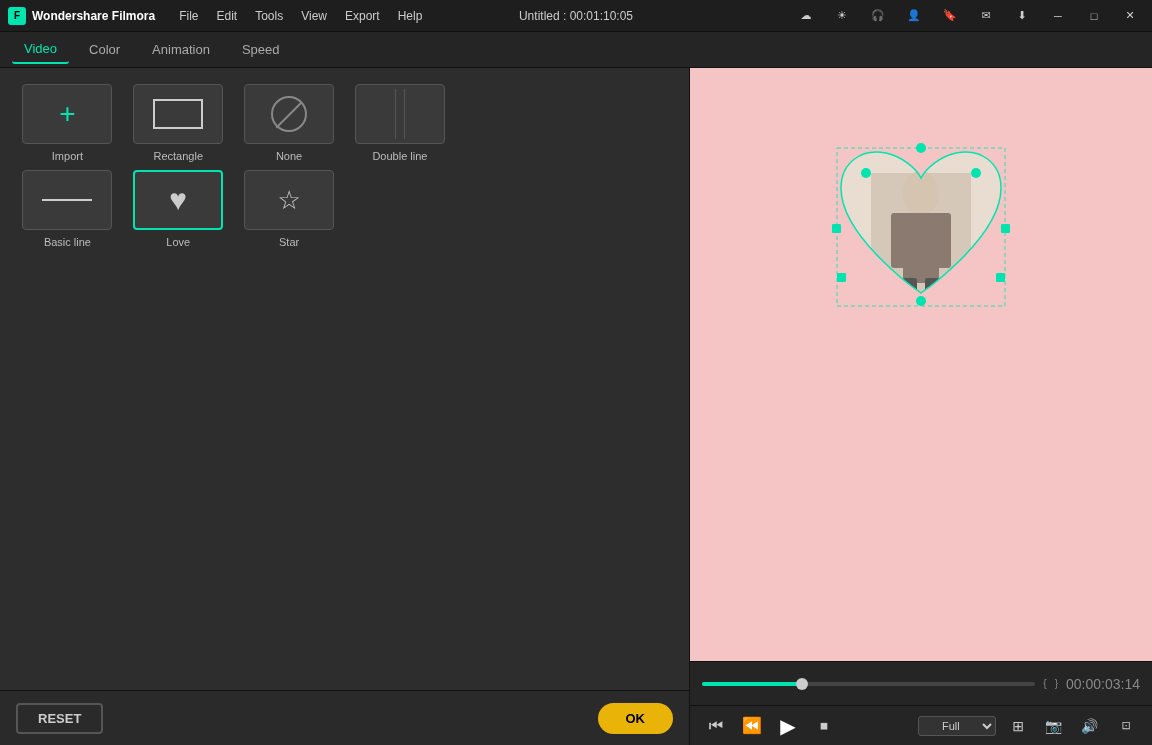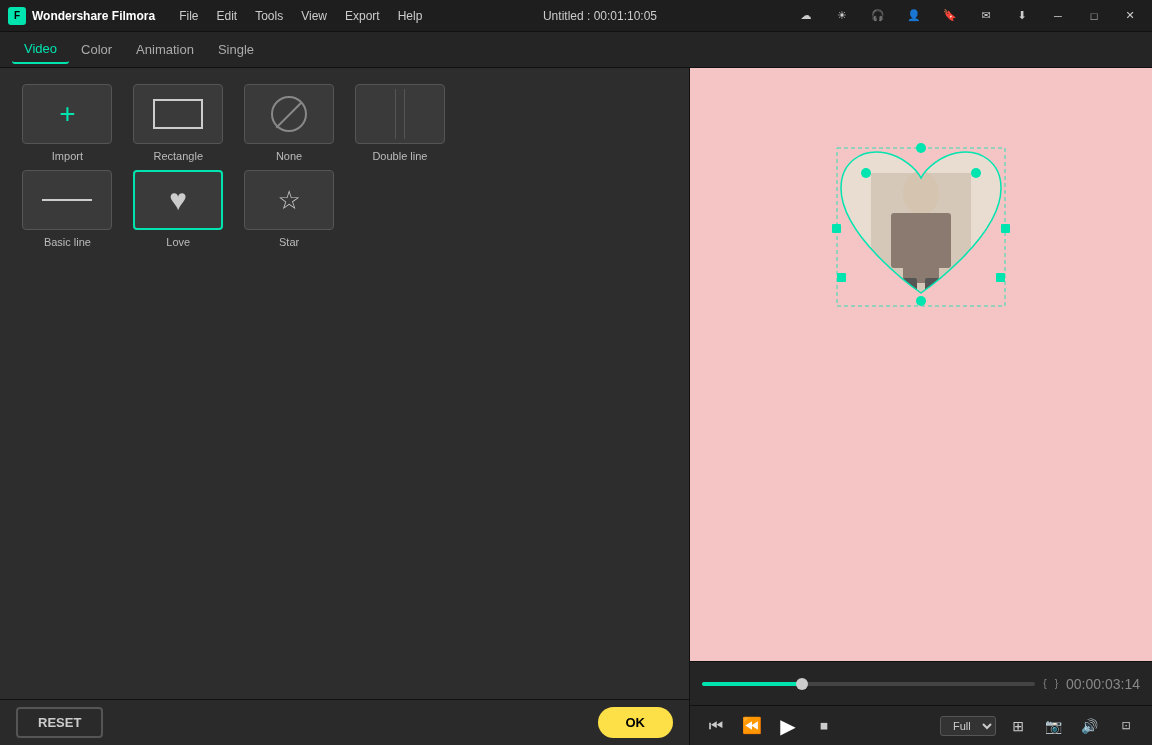--- a/index.html
+++ b/index.html
@@ -7,27 +7,27 @@
 
     
     #titlebar {
       height: 32px; background: #1e1e1e; display: flex; align-items: center;
       padding: 0 8px; border-bottom: 1px solid #111;
     }
     #titlebar .logo { display: flex; align-items: center; gap: 6px; color: #fff; font-size: 12px; font-weight: bold; margin-right: 16px; }
     #titlebar .logo-icon { width: 18px; height: 18px; background: #00e5b0; border-radius: 3px; display: flex; align-items: center; justify-content: center; color: #000; font-size: 10px; font-weight: bold; }
     #titlebar .menu-items { display: flex; gap: 2px; flex: 1; }
     #titlebar .menu-item { padding: 4px 8px; color: #ccc; font-size: 12px; cursor: pointer; border-radius: 3px; }
-    #titlebar .title { position: absolute; left: 50%; transform: translateX(-50%); color: #ccc; font-size: 12px; margin-left: 24px; }
+    #titlebar .title { position: absolute; left: 50%; transform: translateX(-50%); color: #ccc; font-size: 12px; }
     #titlebar .right-icons { display: flex; align-items: center; gap: 8px; margin-left: auto; }
     #titlebar .win-btn { width: 28px; height: 28px; display: flex; align-items: center; justify-content: center; color: #ccc; font-size: 11px; cursor: pointer; border-radius: 3px; }
 
     
     #subtabs {
-      height: 36px; background: #252525; display: flex; align-items: center; padding: 0 12px; gap: 0; border-bottom: 1px solid #111;
+      height: 36px; background: #252525; display: flex; align-items: center; padding: 0 12px; gap: 8px; border-bottom: 1px solid #111;
     }
     .subtab { padding: 6px 12px; color: #aaa; font-size: 13px; cursor: pointer; border-radius: 3px; }
     .subtab.active { color: #00e5b0; border-bottom: 2px solid #00e5b0; }
 
     
     #main { display: flex; height: calc(745px - 32px - 36px); }
 
     
     #left-panel { width: 690px; display: flex; flex-direction: column; border-right: 1px solid #111; }
 
@@ -67,36 +67,36 @@
     
     .heart-shape { font-size: 30px; color: #ccc; }
 
     
     .star-shape { font-size: 26px; color: #ccc; }
 
     
     #mask-grid-row2 { display: grid; grid-template-columns: repeat(6, 1fr); gap: 8px; margin-top: 8px; }
 
     
-    #panel-footer { height: 46px; background: #2a2a2a; display: flex; align-items: center; justify-content: space-between; padding: 0 16px; border-top: 1px solid #111; }
+    #panel-footer { height: 55px; background: #2a2a2a; display: flex; align-items: center; justify-content: space-between; padding: 0 16px; border-top: 1px solid #111; }
     .reset-btn { background: transparent; border: 2px solid #555; color: #ccc; padding: 6px 20px; border-radius: 4px; cursor: pointer; font-size: 13px; font-weight: bold; }
-    .ok-btn { background: #fde047; border: none; color: #000; padding: 8px 28px; border-radius: 20px; cursor: pointer; font-size: 13px; font-weight: bold; }
+    .ok-btn { background: #eab308; border: none; color: #000; padding: 8px 28px; border-radius: 20px; cursor: pointer; font-size: 13px; font-weight: bold; }
 
     
     #right-panel { flex: 1; background: #1a1a1a; display: flex; flex-direction: column; }
     #preview-area { flex: 1; background: #f5c5c5; position: relative; overflow: hidden; }
 
     
     #player-controls { height: 40px; background: #252525; display: flex; align-items: center; padding: 0 12px; gap: 8px; border-top: 1px solid #111; }
     .progress-bar-wrapper { flex: 1; height: 4px; background: #444; border-radius: 2px; position: relative; }
     .progress-fill { width: 30%; height: 100%; background: #00e5b0; border-radius: 2px; }
     .progress-thumb { position: absolute; left: 30%; top: 50%; transform: translate(-50%, -50%); width: 12px; height: 12px; background: #ccc; border-radius: 50%; }
     .time-display { font-size: 14px; color: #888; white-space: nowrap; }
     .ctrl-btn { width: 28px; height: 28px; display: flex; align-items: center; justify-content: center; color: #ccc; cursor: pointer; font-size: 14px; }
-    .quality-select { background: #333; border: 1px solid #555; color: #ccc; padding: 2px 8px; font-size: 11px; border-radius: 3px; }
+    .quality-select { background: #333; border: 1px solid #555; color: #ccc; padding: 2px 19px; font-size: 11px; border-radius: 3px; }
   </style>
 </head>
 <body>
 
 <div id="titlebar">
   <div class="logo">
     <div class="logo-icon">F</div>
     <span>Wondershare Filmora</span>
   </div>
   <div class="menu-items">
@@ -119,21 +119,21 @@
     <div class="win-btn">─</div>
     <div class="win-btn">□</div>
     <div class="win-btn close">✕</div>
   </div>
 </div>
 
 <div id="subtabs">
   <div class="subtab active">Video</div>
   <div class="subtab">Color</div>
   <div class="subtab">Animation</div>
-  <div class="subtab">Single</div>
+  <div class="subtab">Speed</div>
 </div>
 
 <div id="main">
 
   <div id="left-panel">
 
 
     <div id="mask-content">
 
       <div id="mask-grid">

